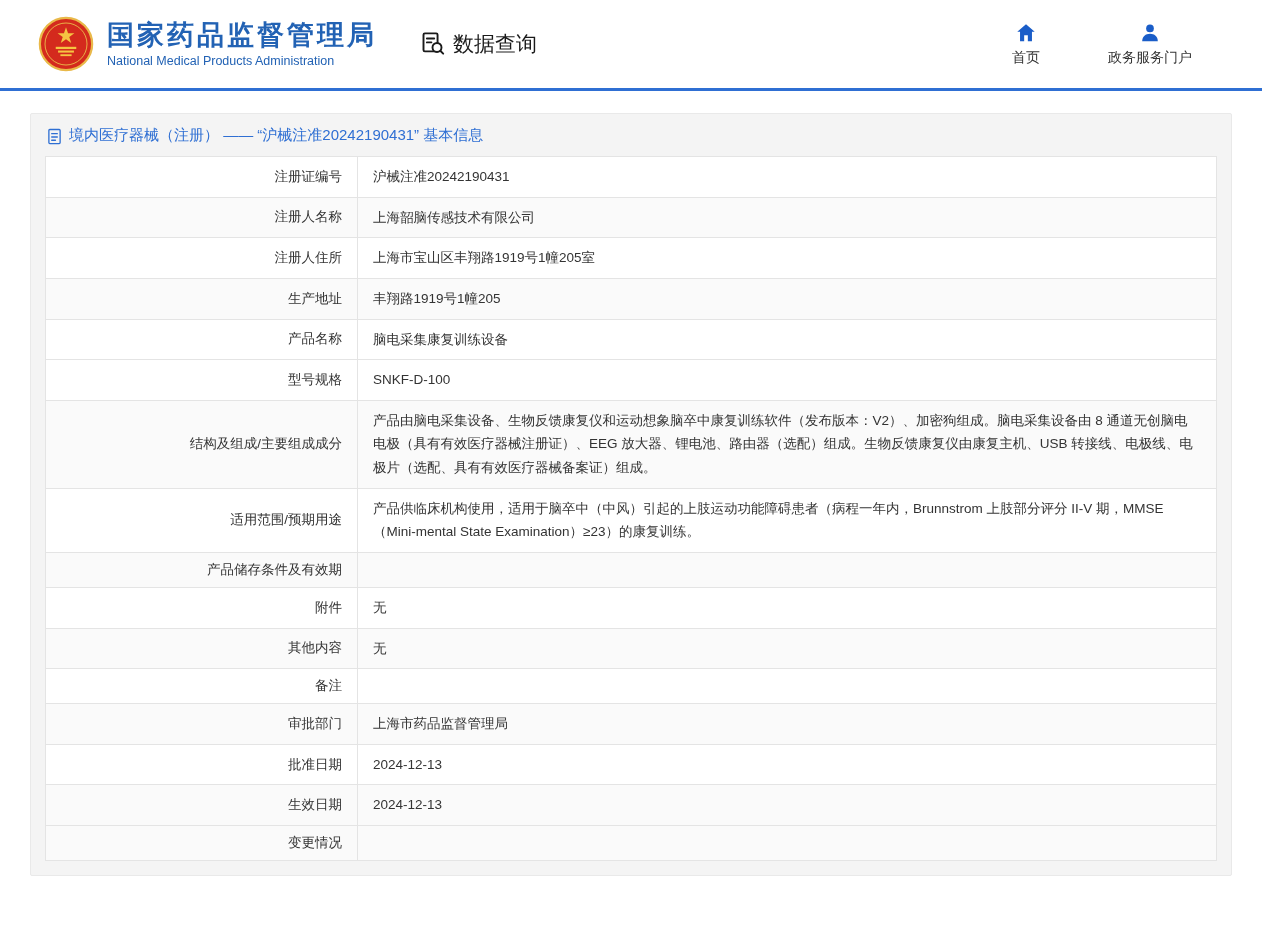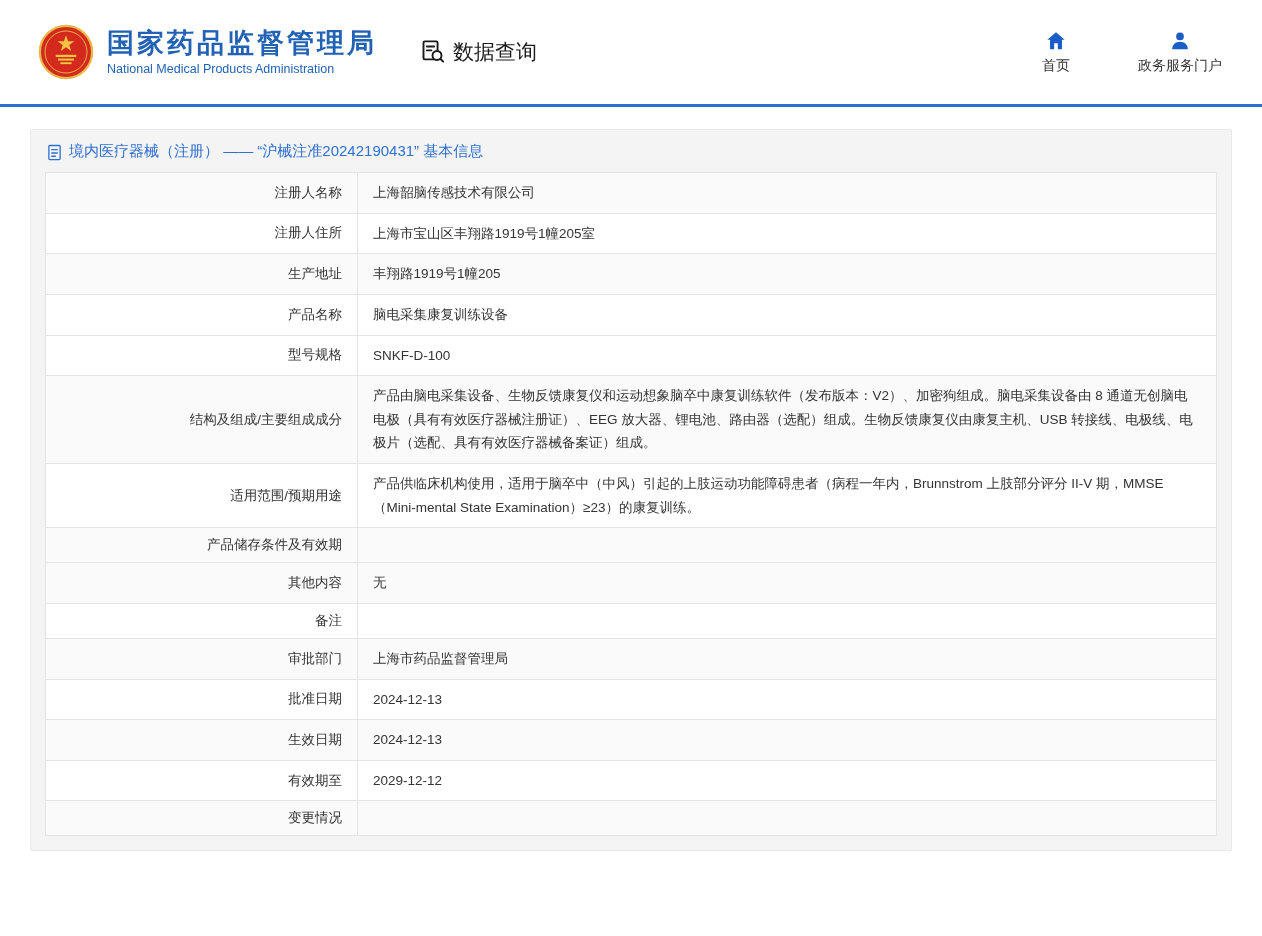--- a/index.html
+++ b/index.html
@@ -5,23 +5,23 @@
   * { margin:0; padding:0; box-sizing:border-box; }
   html,body { background:#ffffff; }
   body {
     width:1262px; min-height:936px;
     font-family:"Liberation Sans","DejaVu Sans",sans-serif;
     color:#333;
   }
 
   
   .site-header {
-    height:104px;
+    height:88px;
     display:flex; align-items:center;
-    padding:0 40px 0 38px;
+    padding:0 70px 0 38px;
   }
   .brand { display:flex; align-items:center; gap:13px; cursor:pointer; }
   .emblem { width:56px; height:56px; flex:0 0 auto; }
   .brand-text .cn {
     font-size:27px; font-weight:bold; color:#2262b4; letter-spacing:3px;
     line-height:1.15;
   }
   .brand-text .en { font-size:12.5px; color:#2262b4; margin-top:3px; }
 
   .module {
@@ -130,20 +130,24 @@
           <line x1="5" y1="6" x2="11" y2="6"></line>
           <line x1="5" y1="9.5" x2="11" y2="9.5"></line>
           <line x1="5" y1="13" x2="9" y2="13"></line>
         </svg>
       </span>
       <span>境内医疗器械（注册） —— “沪械注准20242190431” 基本信息</span>
     </div>
     <div class="table-wrap">
       <table class="info-table">
         <tbody>
+            <tr class="odd">
+              <td class="label-cell">注册证编号</td>
+              <td class="value-cell">沪械注准20242190431</td>
+            </tr>
             <tr class="even">
               <td class="label-cell">注册人名称</td>
               <td class="value-cell">上海韶脑传感技术有限公司</td>
             </tr>
             <tr class="odd">
               <td class="label-cell">注册人住所</td>
               <td class="value-cell">上海市宝山区丰翔路1919号1幢205室</td>
             </tr>
             <tr class="even">
               <td class="label-cell">生产地址</td>
@@ -162,44 +166,44 @@
               <td class="value-cell">产品由脑电采集设备、生物反馈康复仪和运动想象脑卒中康复训练软件（发布版本：V2）、加密狗组成。脑电采集设备由 8 通道无创脑电电极（具有有效医疗器械注册证）、EEG 放大器、锂电池、路由器（选配）组成。生物反馈康复仪由康复主机、USB 转接线、电极线、电极片（选配、具有有效医疗器械备案证）组成。</td>
             </tr>
             <tr class="odd">
               <td class="label-cell">适用范围/预期用途</td>
               <td class="value-cell">产品供临床机构使用，适用于脑卒中（中风）引起的上肢运动功能障碍患者（病程一年内，Brunnstrom 上肢部分评分 II-V 期，MMSE（Mini-mental State Examination）≥23）的康复训练。</td>
             </tr>
             <tr class="even">
               <td class="label-cell">产品储存条件及有效期</td>
               <td class="value-cell"></td>
             </tr>
+            <tr class="odd">
+              <td class="label-cell">附件</td>
+              <td class="value-cell">无</td>
+            </tr>
             <tr class="even">
               <td class="label-cell">其他内容</td>
               <td class="value-cell">无</td>
             </tr>
             <tr class="odd">
               <td class="label-cell">备注</td>
               <td class="value-cell"></td>
             </tr>
             <tr class="even">
               <td class="label-cell">审批部门</td>
               <td class="value-cell">上海市药品监督管理局</td>
             </tr>
             <tr class="odd">
               <td class="label-cell">批准日期</td>
               <td class="value-cell">2024-12-13</td>
             </tr>
             <tr class="even">
               <td class="label-cell">生效日期</td>
               <td class="value-cell">2024-12-13</td>
             </tr>
-            <tr class="odd">
-              <td class="label-cell">有效期至</td>
-              <td class="value-cell">2029-12-12</td>
-            </tr>
             <tr class="even">
               <td class="label-cell">变更情况</td>
               <td class="value-cell"></td>
             </tr>
           </tbody>
       </table>
     </div>
   </section>
 </main>
 

